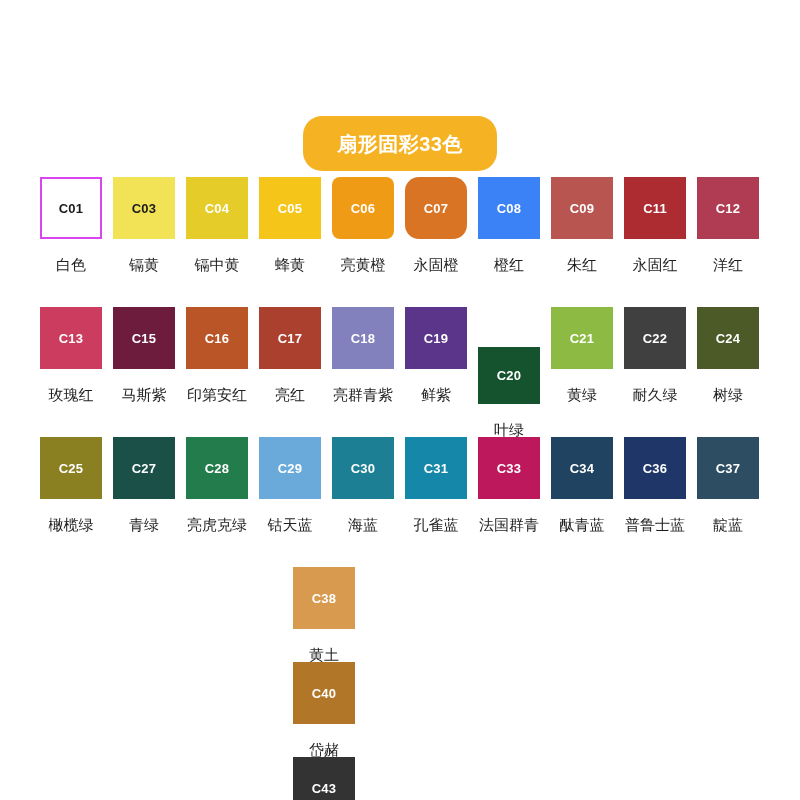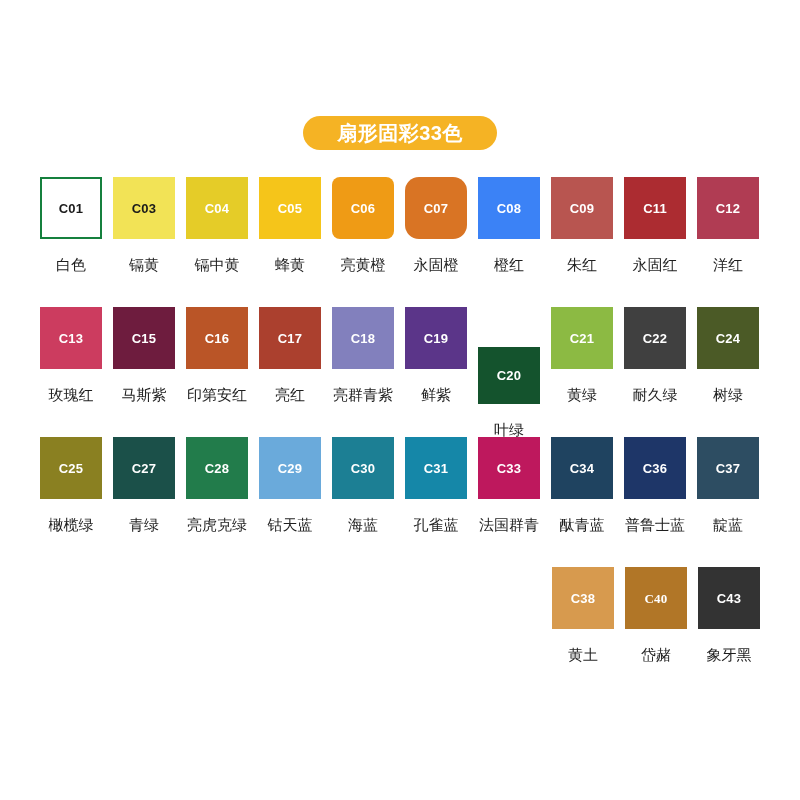--- a/index.html
+++ b/index.html
@@ -19,21 +19,21 @@
     height: 800px;
     background: #ffffff;
   }
 
   
   #title-banner {
     position: absolute;
     left: 303px;
     top: 116px;
     width: 194px;
-    height: 34px;
+    height: 55px;
     border-radius: 19px;
     display: flex;
     align-items: center;
     justify-content: center;
     box-sizing: border-box;
   }
   #title-banner .title-text {
     color: #ffffff;
     font-size: 20px;
     font-weight: bold;
@@ -47,44 +47,45 @@
     position: absolute;
     left: 40px;
     top: 177px;
     width: 720px;
   }
   .row {
     display: flex;
     height: 130px;
   }
   .row.row-last {
-    justify-content: flex-end;
+    justify-content: flex-start;
     padding-left: 253px;
     box-sizing: border-box;
+    flex-direction: column;
   }
   .cell {
     width: 62px;
     margin-right: 11px;
     display: flex;
     flex-direction: column;
     align-items: center;
   }
   .cell:last-child {
     margin-right: 0;
   }
   .swatch {
     width: 62px;
     height: 62px;
     display: flex;
     align-items: center;
     justify-content: center;
     box-sizing: border-box;
   }
   .swatch.bordered {
-    border: 2px solid #15803d;
+    border: 2px solid #d946ef;
   }
   .code {
     font-size: 13px;
     font-weight: bold;
     line-height: 1;
     letter-spacing: 0.2px;
   }
   .code.light {
     color: #ffffff;
   }
@@ -296,21 +297,21 @@
         </div>
       </div>
       <div class="row row-last">
         <div class="cell">
           <div class="swatch" style="background: rgb(215, 154, 78);">
             <span class="code light">C38</span>
           </div>
           <div class="name">黄土</div>
         </div>
         <div class="cell">
-          <div class="swatch" style="background: rgb(177, 118, 39); font-family: Liberation Serif, serif;">
+          <div class="swatch" style="background: rgb(177, 118, 39);">
             <span class="code light">C40</span>
           </div>
           <div class="name">岱赭</div>
         </div>
         <div class="cell">
           <div class="swatch" style="background: rgb(51, 51, 51);">
             <span class="code light">C43</span>
           </div>
           <div class="name">象牙黑</div>
         </div>

